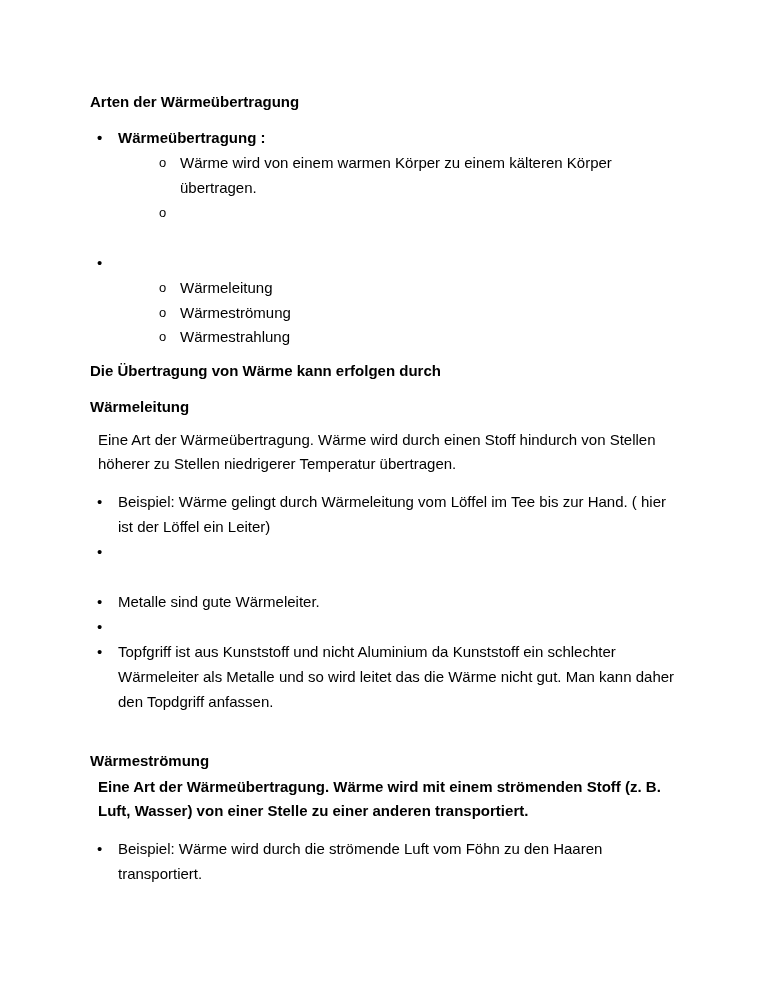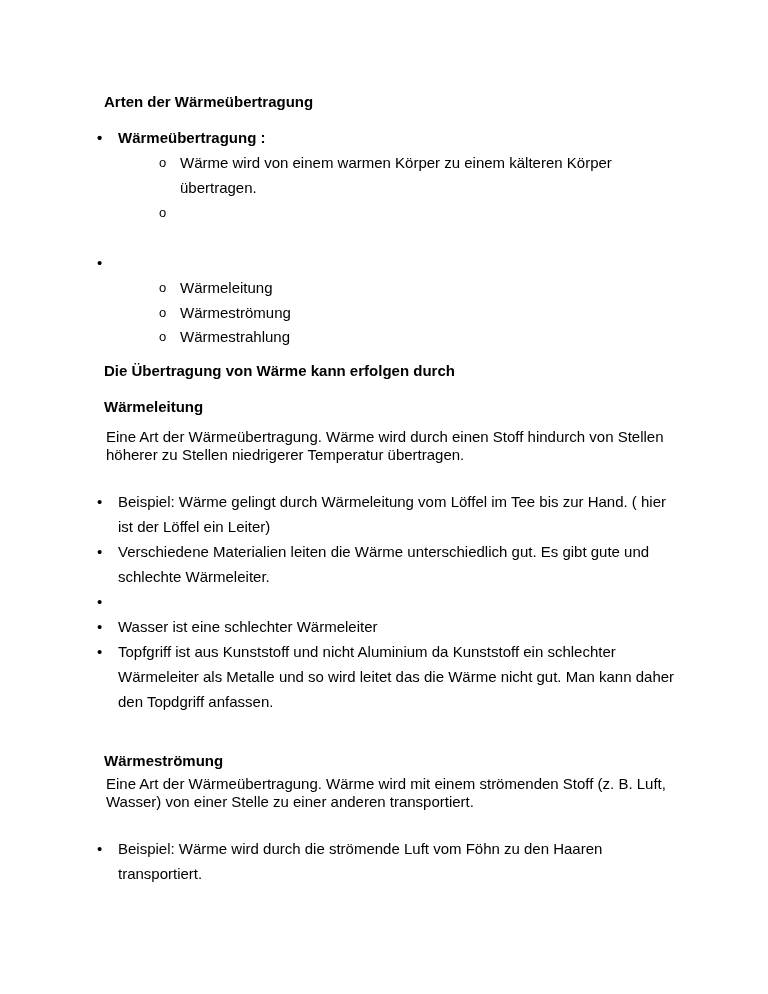--- a/index.html
+++ b/index.html
@@ -2,22 +2,22 @@
 <html><head>
   <meta charset="utf-8">
   <style>
     html, body { margin: 0; padding: 0; background: #ffffff; }
     body {
       width: 768px; height: 994px; position: relative; overflow: hidden;
       font-family: "Liberation Sans", sans-serif; color: #000;
       font-size: 15px;
     }
     .page { position: absolute; left: 90px; top: 0; width: 600px; }
-    .h { font-weight: bold; position: absolute; left: 14px; white-space: nowrap; font-size: 15px; }
-    .p { position: absolute; left: 16px; width: 590px; line-height: 18px; }
+    .h { font-weight: bold; position: absolute; left: 0; white-space: nowrap; font-size: 15px; }
+    .p { position: absolute; left: 8px; width: 590px; line-height: 24px; }
     .bul { position: absolute; left: 28px; width: 560px; line-height: 25px; }
     .bul .dot { position: absolute; left: -21px; top: 0; font-size: 15px; }
     .sub { position: absolute; left: 90px; width: 500px; line-height: 25px; }
     .sub .o { position: absolute; left: -21px; top: 0; font-size: 13px; }
     .bold { font-weight: bold; }
   </style>
 </head>
 <body>
 
 <div class="page">
@@ -56,35 +56,34 @@
 
   <div class="h" style="top:398px;">Wärmeleitung</div>
   <div class="p" style="top:428px;">Eine Art der Wärmeübertragung. Wärme wird durch einen Stoff hindurch von Stellen höherer zu Stellen niedrigerer Temperatur übertragen.</div>
 
   <div class="bul" style="top:489px;">
     <span class="dot">•</span>
     <span>Beispiel: Wärme gelingt durch Wärmeleitung vom Löffel im Tee bis zur Hand. ( hier ist der Löffel ein Leiter)</span>
   </div>
   <div class="bul" style="top:539px;">
     <span class="dot">•</span>
-    <span>Verschiedene Materialien leiten die Wärme unterschiedlich gut. Es gibt gute und schlechte Wärmeleiter.</span>
   </div>
   <div class="bul" style="top:589px;">
     <span class="dot">•</span>
+    <span>Metalle sind gute Wärmeleiter.</span>
   </div>
   <div class="bul" style="top:614px;">
     <span class="dot">•</span>
-    <span>Wasser ist eine schlechter Wärmeleiter</span>
   </div>
   <div class="bul" style="top:639px;">
     <span class="dot">•</span>
     <span>Topfgriff ist aus Kunststoff und nicht Aluminium da Kunststoff ein schlechter Wärmeleiter als Metalle und so wird leitet das die Wärme nicht gut. Man kann daher den Topdgriff anfassen.</span>
   </div>
 
   <div class="h" style="top:752px;">Wärmeströmung</div>
-  <div class="p" style="top:775px;">Eine Art der Wärmeübertragung. Wärme wird mit einem strömenden Stoff (z. B. Luft, Wasser) von einer Stelle zu einer anderen transportiert.</div>
+  <div class="p" style="top:775px;font-weight:bold;">Eine Art der Wärmeübertragung. Wärme wird mit einem strömenden Stoff (z. B. Luft, Wasser) von einer Stelle zu einer anderen transportiert.</div>
 
   <div class="bul" style="top:836px;">
     <span class="dot">•</span>
     <span>Beispiel: Wärme wird durch die strömende Luft vom Föhn zu den Haaren transportiert.</span>
   </div>
 
 </div>
 
 </body></html>

